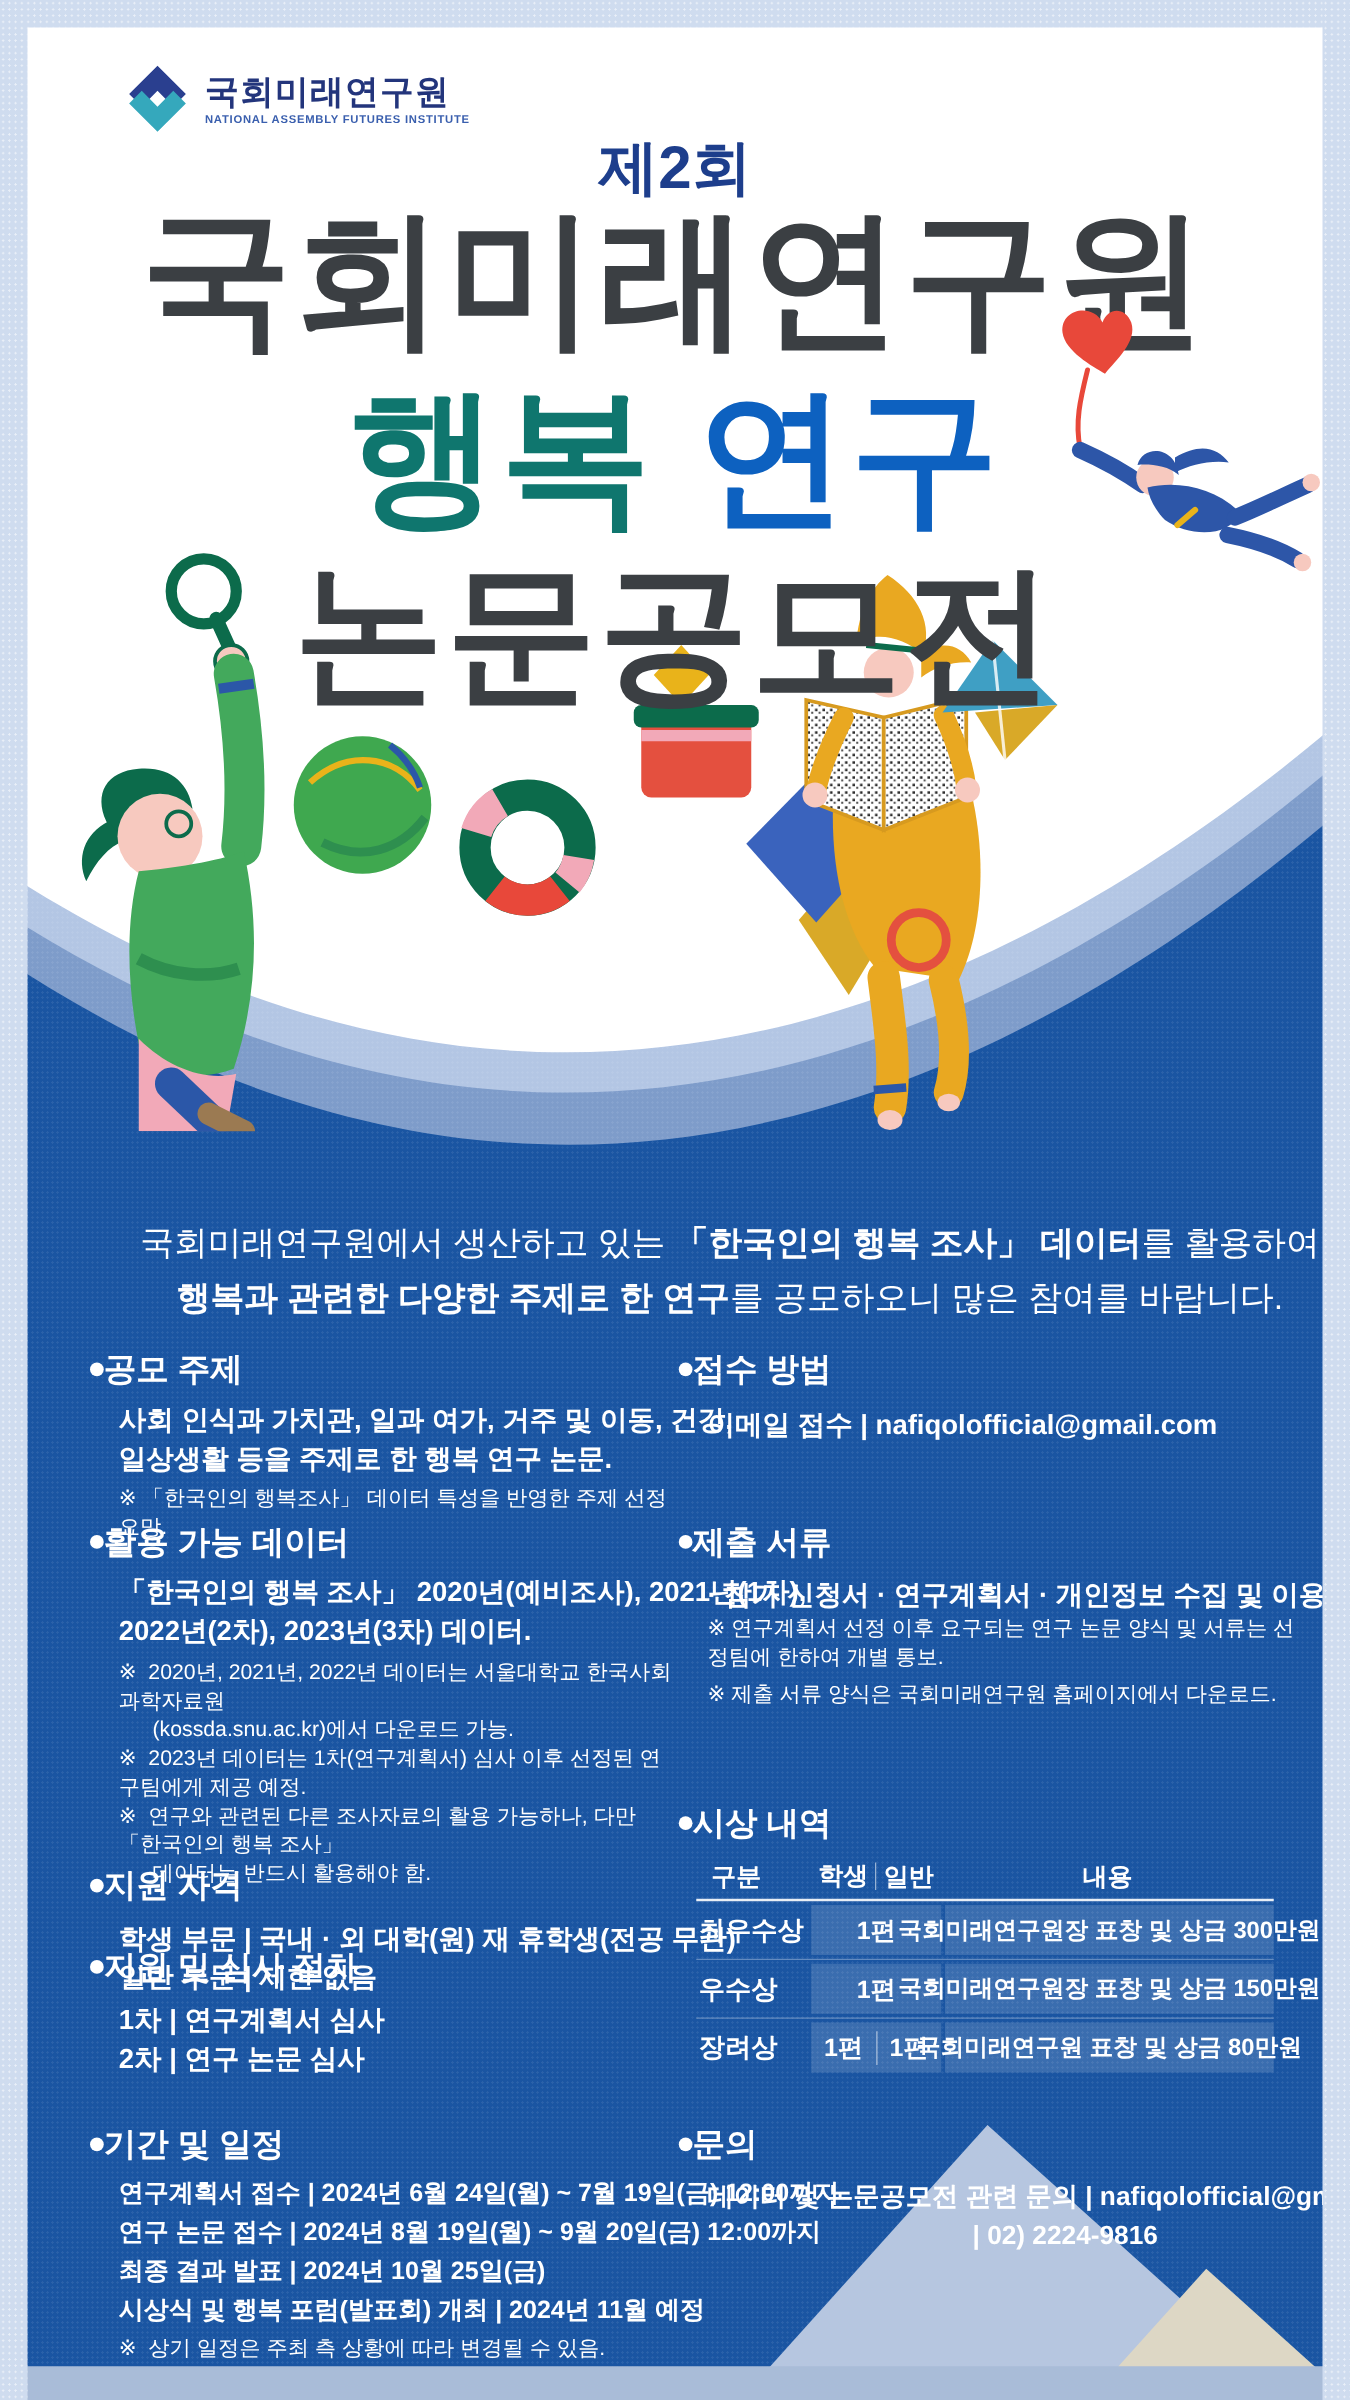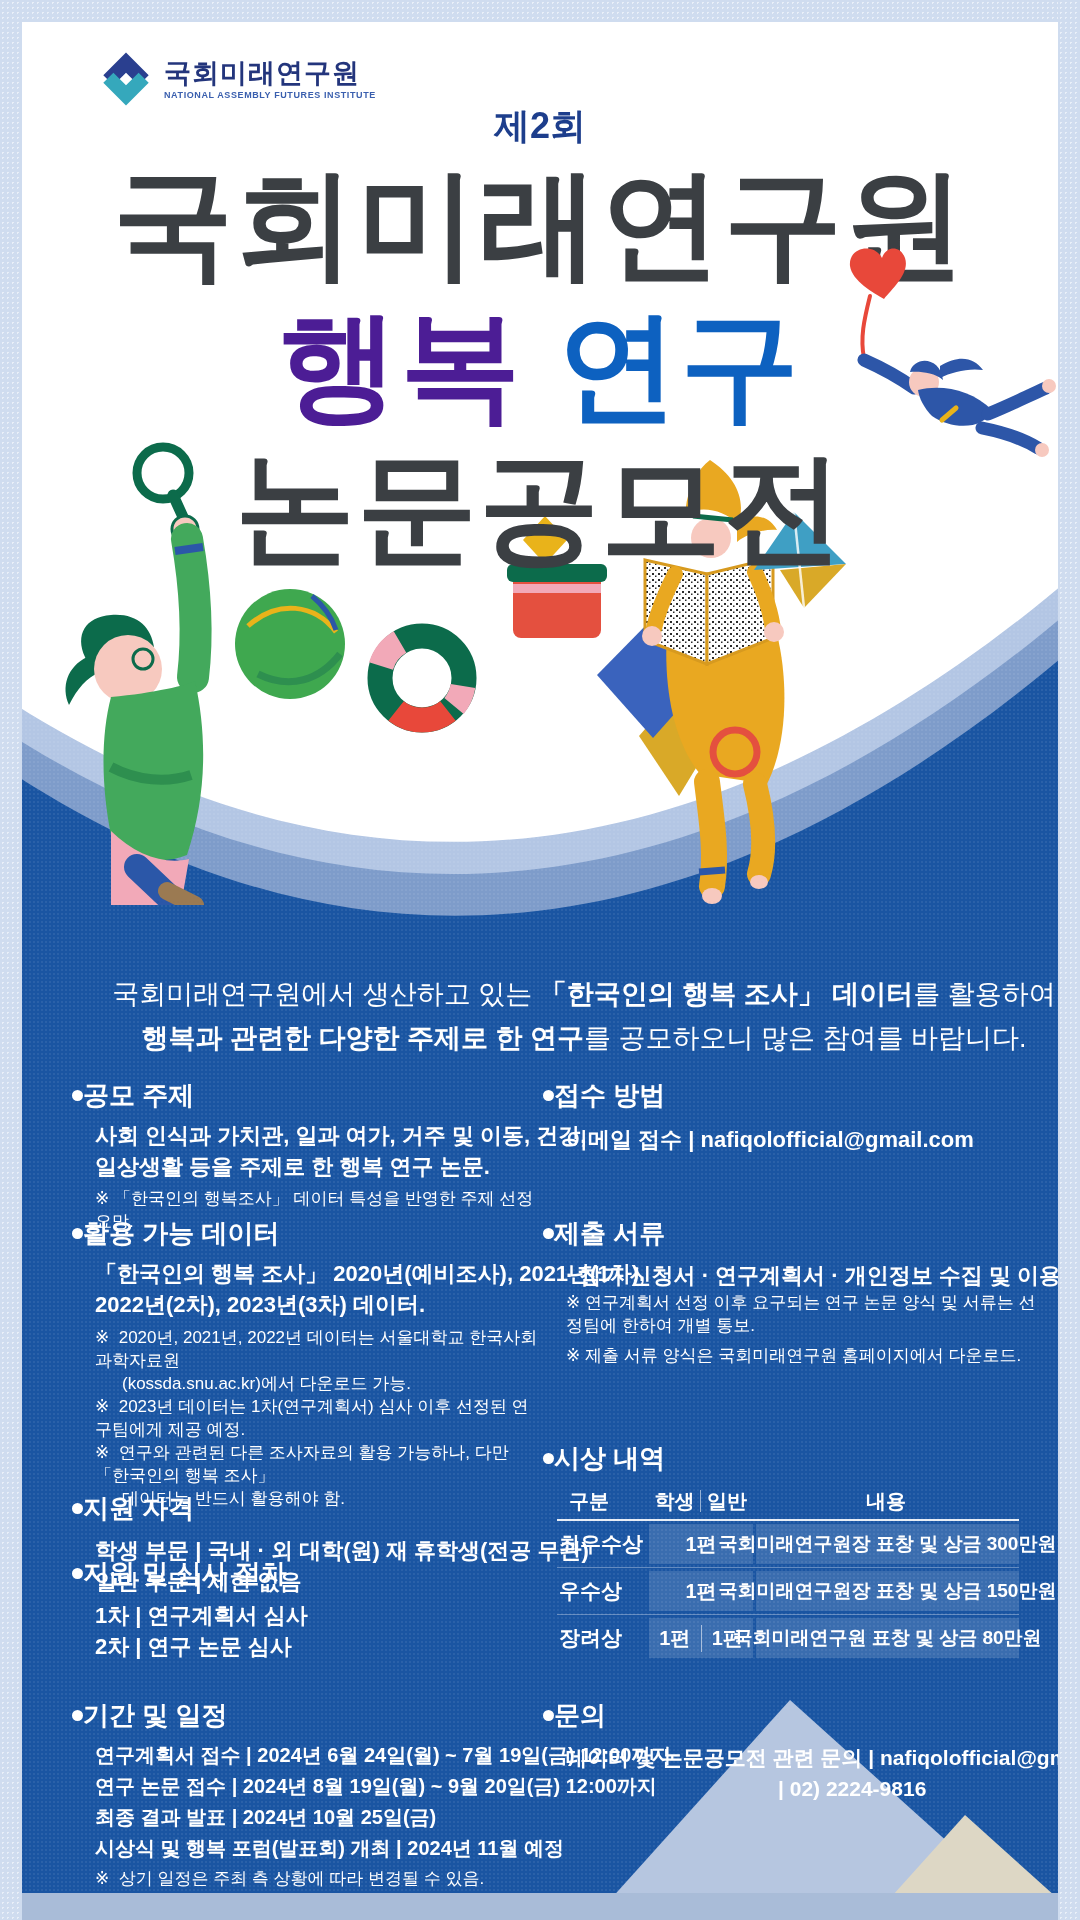--- a/index.html
+++ b/index.html
@@ -18,24 +18,24 @@
   .diag1{position:absolute;left:790px;top:1700px;width:760px;height:340px;background:#b6c6e0;
          transform:rotate(42deg);transform-origin:top left;z-index:2;}
   .diag2{position:absolute;left:965px;top:1815px;width:500px;height:260px;background:#ddd7c5;
          transform:rotate(42deg);transform-origin:top left;z-index:2;}
   
   .logo{position:absolute;left:100px;top:50px;display:flex;align-items:center;gap:12px;z-index:4;}
   .logo-name{font-size:27px;font-weight:800;color:#23357c;line-height:30px;letter-spacing:1px;}
   .logo-sub{font-size:9px;font-weight:700;color:#3a5fae;letter-spacing:.6px;margin-top:2px;}
   
   .edition{position:absolute;left:0;top:102px;width:1080px;text-align:center;
-           font-size:36px;font-weight:800;color:#1d3e8c;z-index:4;}
+           font-size:48px;font-weight:800;color:#1d3e8c;z-index:4;}
   .bigline{position:absolute;left:0;width:1080px;text-align:center;font-size:120px;
            font-weight:800;color:#3b3f43;letter-spacing:2px;line-height:130px;z-index:4;white-space:nowrap;}
-  .green{color:#4c1d95;} .blue{color:#0d61c0;}
+  .green{color:#0f766e;} .blue{color:#0d61c0;}
   
   .intro{position:absolute;left:0;top:972px;width:1080px;text-align:center;color:#ffffff;
          font-size:27px;line-height:44px;font-weight:500;z-index:4;padding-left:44px;}
   .intro b{font-weight:800;}
   
   .section{position:absolute;z-index:4;color:#fff;}
   .sec-h{display:flex;align-items:center;font-size:26px;font-weight:800;height:34px;}
   .dot{width:11px;height:11px;border-radius:50%;background:#fff;flex:0 0 11px;}
   .body{margin-left:23px;}
   .b1n{font-size:22px;font-weight:700;line-height:31px;white-space:nowrap;}

